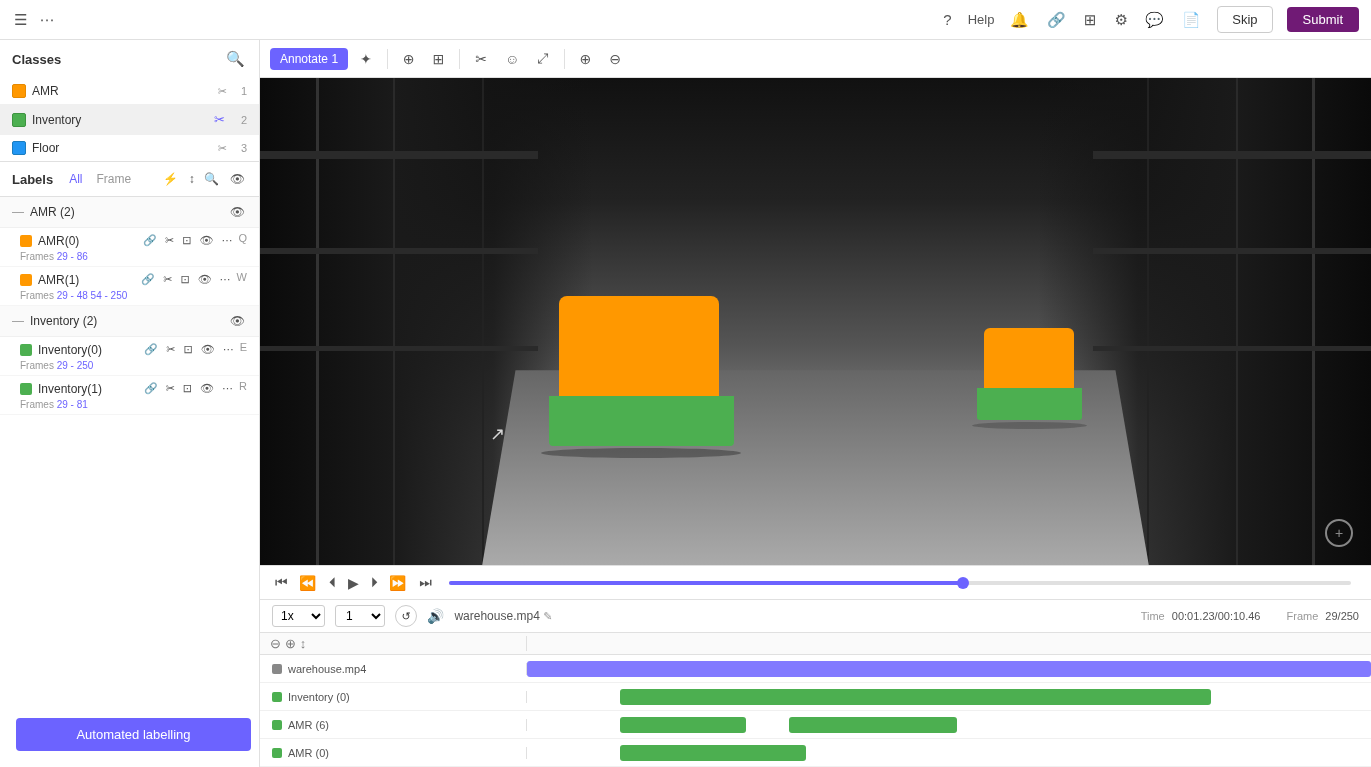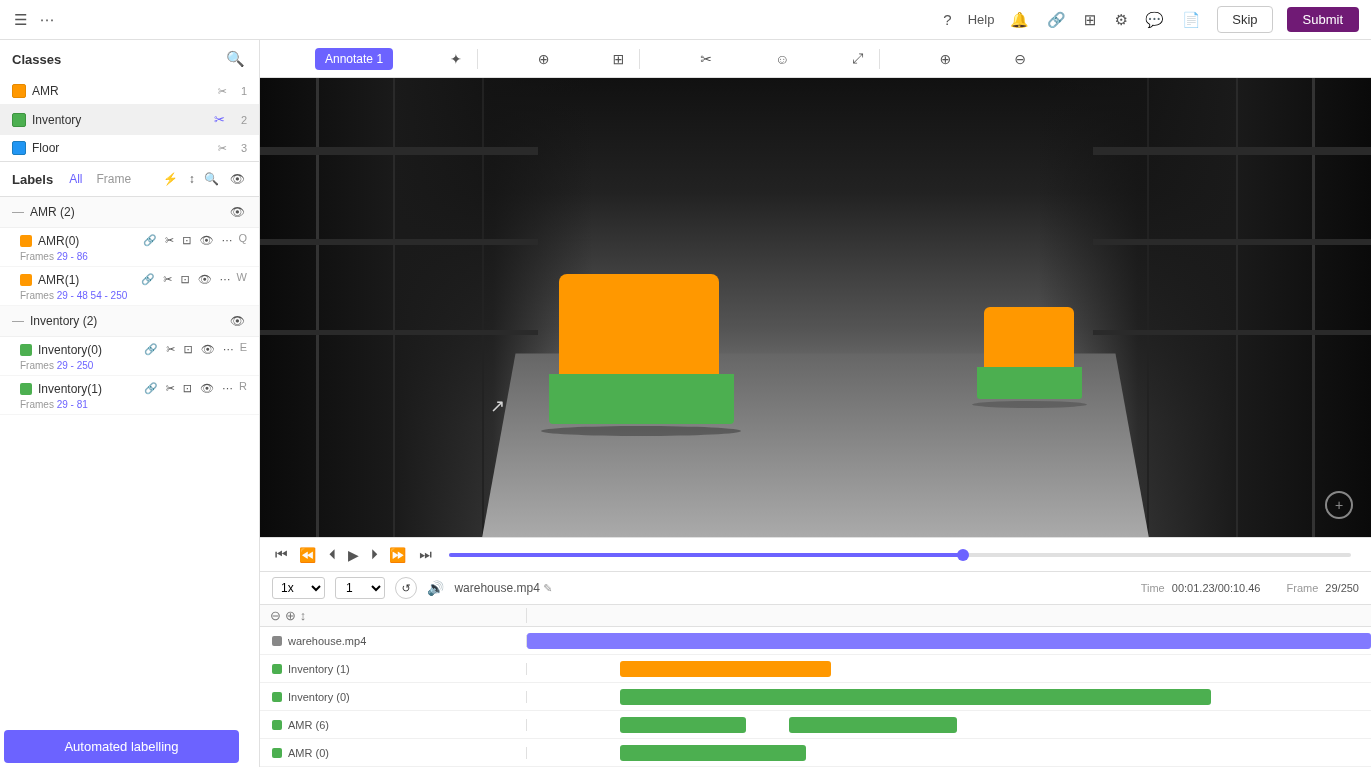--- a/index.html
+++ b/index.html
@@ -140,21 +140,21 @@
     .frame-range { color: #6c63ff; font-size: 10px; }
 
     
     .auto-label-btn {
       background: #6c63ff;
       color: #fff;
       border: none;
       border-radius: 4px;
       padding: 9px 0;
       width: calc(100% - 24px);
-      margin: 4px;
+      margin: 16px;
       cursor: pointer;
       font-size: 13px;
       font-weight: 500;
     }
 
     
     .center-area {
       flex: 1;
       display: flex;
       flex-direction: column;
@@ -175,21 +175,20 @@
       background: none;
       border: none;
       cursor: pointer;
       padding: 4px 6px;
       border-radius: 3px;
       font-size: 14px;
       color: #555;
       display: flex;
       align-items: center;
       gap: 2px;
-      margin-left: 45px;
     }
     .toolbar-btn.active { background: #6c63ff; color: #fff; border-radius: 4px; font-size: 12px; padding: 4px 10px; }
     .toolbar-divider { width: 1px; height: 20px; background: #e0e0e0; margin: 0 3px; }
 
     
     .canvas-area {
       flex: 1;
       background: #2a2a3a;
       position: relative;
       overflow: hidden;
@@ -574,29 +573,20 @@
         <div class="timeline-row">
           <div class="timeline-label">
             <div class="tl-color" style="background:#888;"></div>
             <span>warehouse.mp4</span>
           </div>
           <div class="timeline-track">
             <div class="track-bar" style="left:0;right:0;background:#6c63ff;opacity:0.85;"></div>
           </div>
         </div>
 
-        <div class="timeline-row">
-          <div class="timeline-label">
-            <div class="tl-color" style="background:#4caf50;"></div>
-            <span>Inventory (1)</span>
-          </div>
-          <div class="timeline-track">
-            <div class="track-bar" style="left:11%;width:25%;background:#ff9800;"></div>
-          </div>
-        </div>
 
         <div class="timeline-row">
           <div class="timeline-label">
             <div class="tl-color" style="background:#4caf50;"></div>
             <span>Inventory (0)</span>
           </div>
           <div class="timeline-track">
             <div class="track-bar" style="left:11%;width:70%;background:#4caf50;"></div>
           </div>
         </div>

